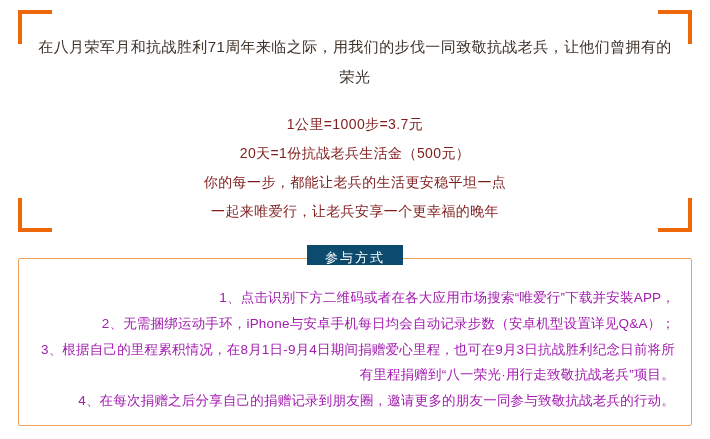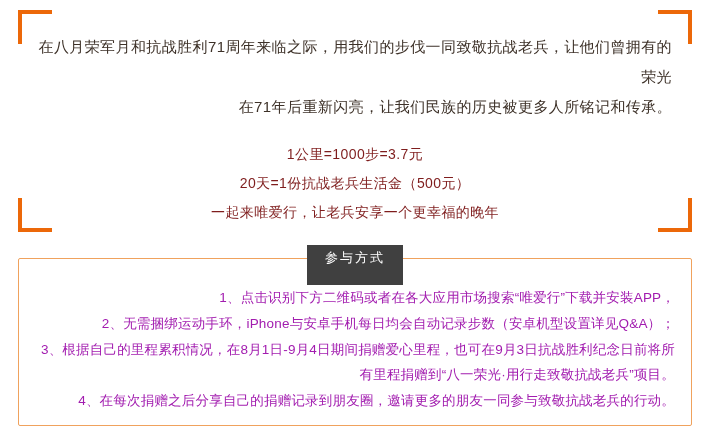--- a/index.html
+++ b/index.html
@@ -50,21 +50,21 @@
     left: 16px;
     top: 16px;
     right: 16px;
     bottom: 10px;
   }
   .intro {
     font-size: 15px;
     line-height: 30px;
     letter-spacing: 0.4px;
     color: #3d3128;
-    text-align: right;
+    text-align: center;
     margin: 6px 0 0 0;
     padding: 0 4px;
   }
   .slogan-block {
     margin-top: 18px;
     text-align: center;
   }
   .slogan {
     font-size: 14px;
     line-height: 29px;
@@ -82,25 +82,25 @@
     box-sizing: border-box;
     border: 1px solid #f0a25d;
     border-radius: 2px;
     background: #ffffff;
   }
   .section-badge {
     position: absolute;
     left: 50%;
     transform: translateX(-50%);
     top: -14px;
-    background: #404040;
+    background: #0c4a6e;
     color: #ffffff;
     font-size: 13px;
     line-height: 26px;
-    height: 40px;
+    height: 20px;
     padding: 0 18px;
     letter-spacing: 2px;
     white-space: nowrap;
   }
   .steps {
     margin: 0;
     padding: 26px 16px 0 18px;
     list-style: none;
   }
   .step {
@@ -119,26 +119,26 @@
 
   <div class="top-panel">
     <span class="corner tl"></span>
     <span class="corner tr"></span>
     <span class="corner bl"></span>
     <span class="corner br"></span>
 
     <div class="top-content">
       <p class="intro">
         <span>在八月荣军月和抗战胜利71周年来临之际，用我们的步伐一同致敬抗战老兵，让他们曾拥有的荣光</span><br>
-        <span>在71年后重新闪亮，让我们民族的历史被更多人所铭记和传承。</span>
       </p>
 
       <div class="slogan-block">
         <div class="slogan">1公里=1000步=3.7元</div>
         <div class="slogan">20天=1份抗战老兵生活金（500元）</div>
+        <div class="slogan">你的每一步，都能让老兵的生活更安稳平坦一点</div>
         <div class="slogan">一起来唯爱行，让老兵安享一个更幸福的晚年</div>
       </div>
     </div>
   </div>
 
   <div class="bottom-panel">
     <div class="section-badge">参与方式</div>
     <ul class="steps">
       <li class="step">1、点击识别下方二维码或者在各大应用市场搜索“唯爱行”下载并安装APP，</li>
       <li class="step">2、无需捆绑运动手环，iPhone与安卓手机每日均会自动记录步数（安卓机型设置详见Q&amp;A）；</li>

